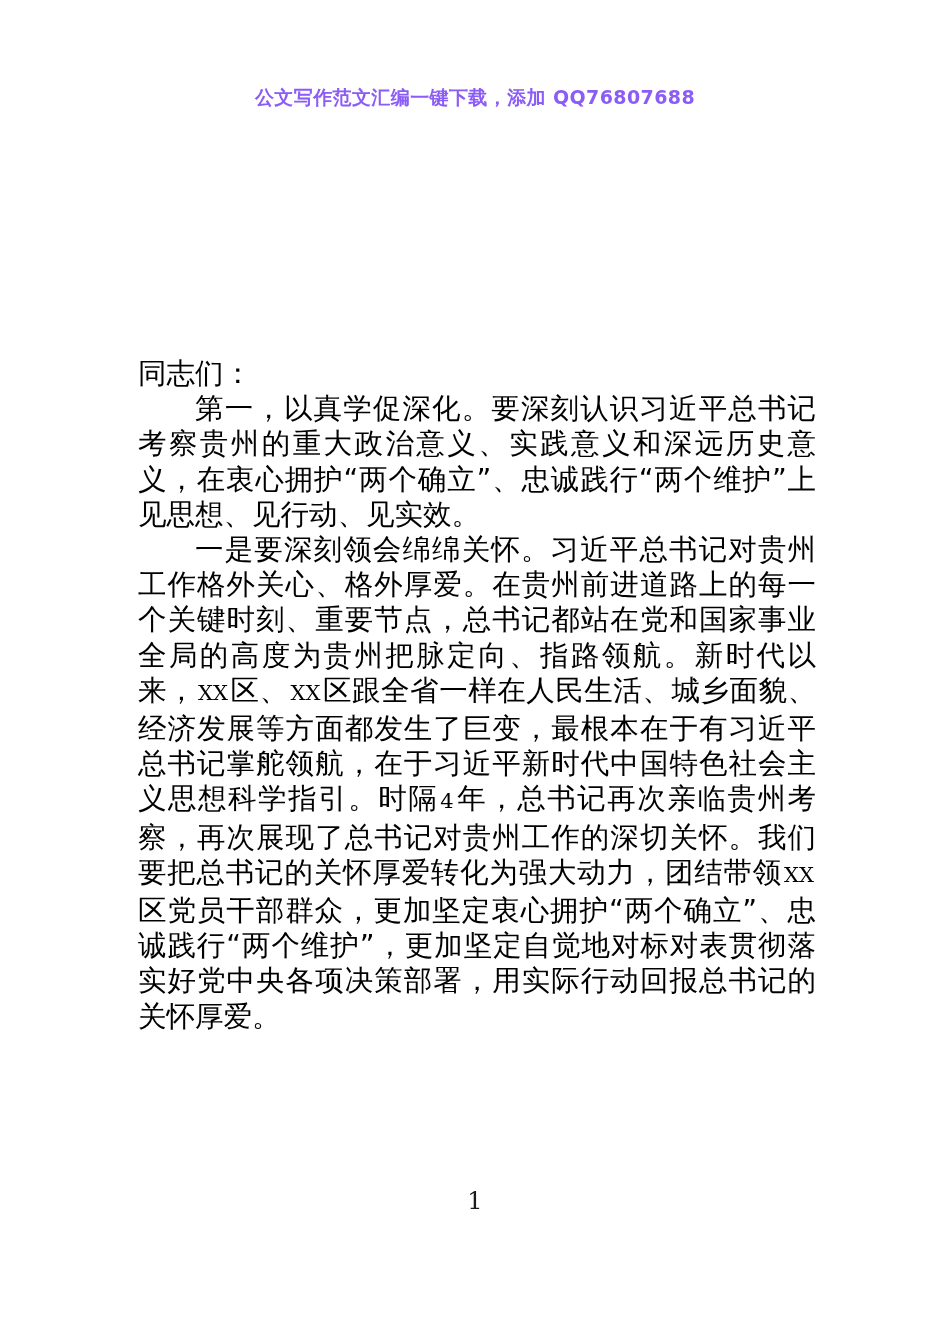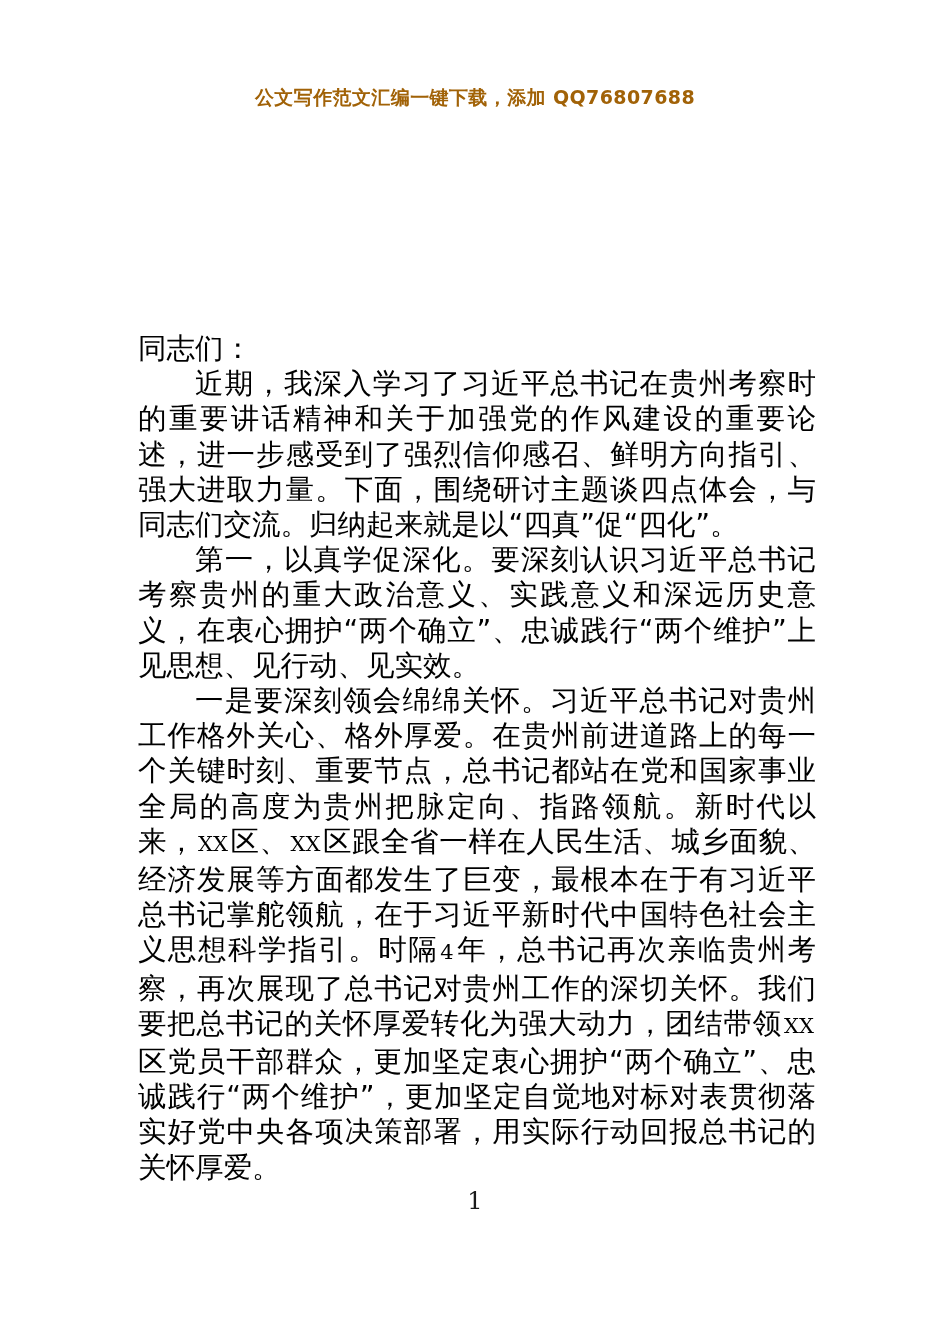--- a/index.html
+++ b/index.html
@@ -47,21 +47,21 @@
     text-align: center;
     font-size: 37px;
     font-weight: bold;
     line-height: 70px;
     letter-spacing: 0px;
   }
 
   
   .body-block {
     position: absolute;
-    top: 331px;
+    top: 356px;
     left: 138px;
     width: 678px;
     font-size: 28.5px;
     line-height: 35.2px;
     text-align: justify;
     text-justify: inter-ideograph;
   }
 
   .para {
     margin: 0;
@@ -92,28 +92,27 @@
     font-size: 24px;
     line-height: 30px;
     color: #1a1a1a;
   }
 </style>
 </head>
 <body>
 
 <div class="page">
 
-  <div class="promo-header" style="color:#a16207">公文写作范文汇编一键下载，添加 QQ76807688</div>
+  <div class="promo-header" style="color:#8b5cf6">公文写作范文汇编一键下载，添加 QQ76807688</div>
 
 
   <div class="body-block">
 
     <p class="para">同志们：</p>
 
-    <p class="para indent">近期，我深入学习了习近平总书记在贵州考察时的重要讲话精神和关于加强党的作风建设的重要论述，进一步感受到了强烈信仰感召、鲜明方向指引、强大进取力量。下面，围绕研讨主题谈四点体会，与同志们交流。归纳起来就是以“四真”促“四化”。</p>
 
     <p class="para indent">第一，以真学促深化。要深刻认识习近平总书记考察贵州的重大政治意义、实践意义和深远历史意义，在衷心拥护“两个确立”、忠诚践行“两个维护”上见思想、见行动、见实效。</p>
 
     <p class="para indent"><span>一是要深刻领会绵绵关怀。习近平总书记对贵州工作格外关心、格外厚爱。在贵州前进道路上的每一个关键时刻、重要节点，总书记都站在党和国家事业全局的高度为贵州把脉定向、指路领航。新时代以来，</span><span class="lat">XX</span><span>区、</span><span class="lat">XX</span><span>区跟全省一样在人民生活、城乡面貌、经济发展等方面都发生了巨变，最根本在于有习近平总书记掌舵领航，在于习近平新时代中国特色社会主义思想科学指引。时隔</span><span class="lat">4</span><span>年，总书记再次亲临贵州考察，再次展现了总书记对贵州工作的深切关怀。我们要把总书记的关怀厚爱转化为强大动力，团结带领</span><span class="lat">XX</span><span>区党员干部群众，更加坚定衷心拥护“两个确立”、忠诚践行“两个维护”，更加坚定自觉地对标对表贯彻落实好党中央各项决策部署，用实际行动回报总书记的关怀厚爱。</span></p>
 
 
   </div>
 
   <div class="page-number">1</div>
 

